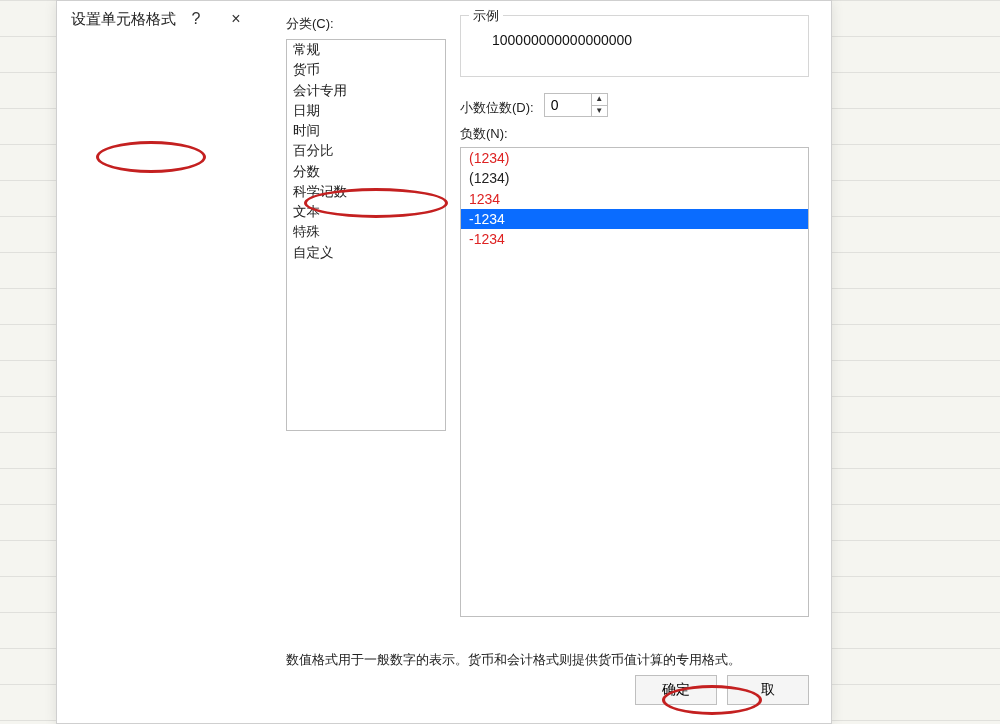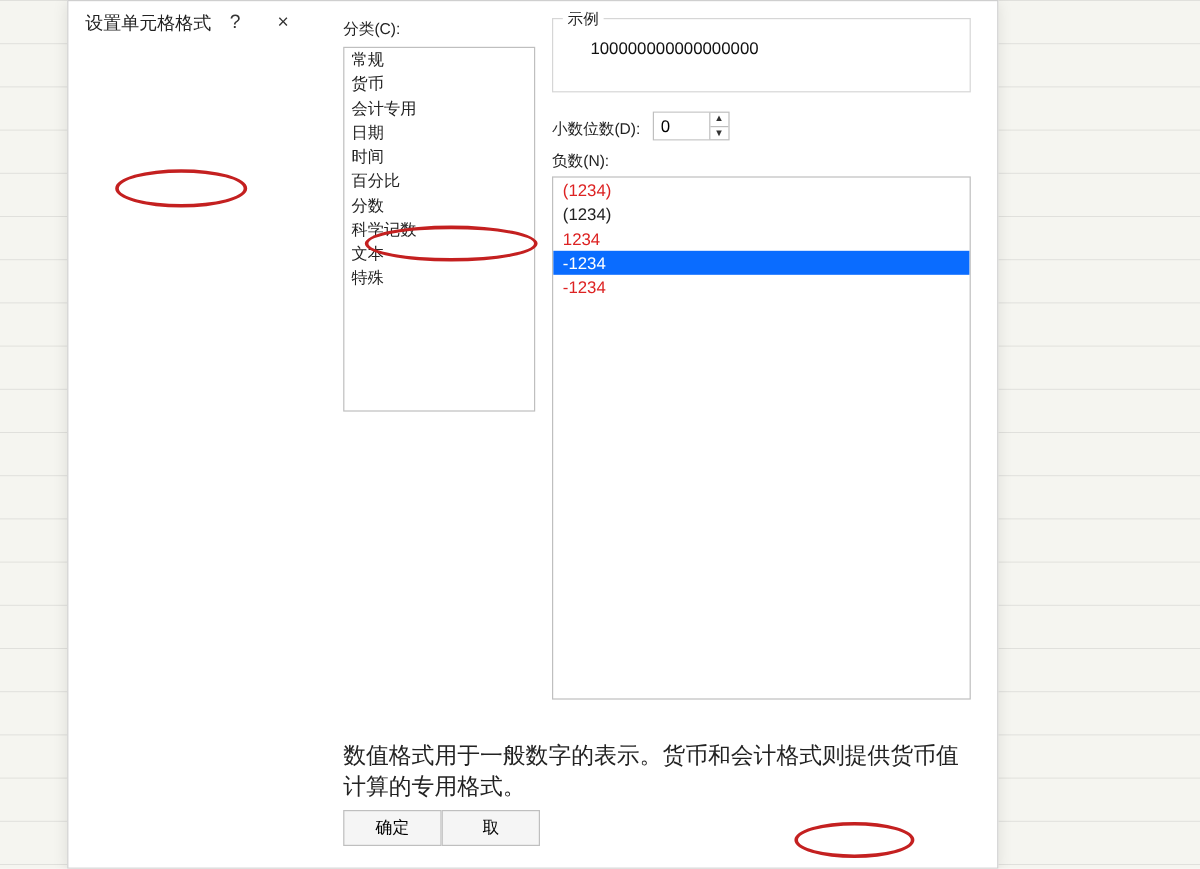--- a/index.html
+++ b/index.html
@@ -83,21 +83,21 @@
     display: flex;
     gap: 14px;
     flex: 1;
     min-height: 0;
   }
   .left-col { width: 160px; display: flex; flex-direction: column; }
   .right-col { flex: 1; display: flex; flex-direction: column; }
   .label { font-size: 13px; color: #222; margin-bottom: 6px; }
   .category-list {
     border: 1px solid #bfbfbf;
-    height: 304px;
+    height: 392px;
     overflow-y: scroll;
     background: #fff;
     font-size: 13.5px;
     line-height: 1.5;
   }
   .category-list .item {
     padding: 0 6px;
     cursor: pointer;
     white-space: nowrap;
     color: #222;
@@ -188,26 +188,28 @@
   .neg-list .nitem {
     padding: 0 8px;
     cursor: pointer;
     line-height: 1.45;
   }
   .neg-list .nitem.selected {
     background: #0a6cff;
     color: #fff !important;
   }
   .desc {
-    font-size: 19px;
+    font-size: 13px;
     color: #222;
     margin-top: 34px;
   }
   .footer {
     display: flex;
+    justify-content: flex-end;
+    gap: 10px;
     padding: 6px 0 8px 0;
   }
   .btn {
     min-width: 82px;
     padding: 5px 18px;
     border: 1px solid #bfbfbf;
     background: #f5f5f5;
     font-size: 14px;
     cursor: pointer;
     text-align: center;
@@ -251,20 +253,21 @@
           <div class="item">常规</div>
           <div class="item">货币</div>
           <div class="item">会计专用</div>
           <div class="item">日期</div>
           <div class="item">时间</div>
           <div class="item">百分比</div>
           <div class="item">分数</div>
           <div class="item">科学记数</div>
           <div class="item">文本</div>
           <div class="item">特殊</div>
+          <div class="item">自定义</div>
         </div>
       </div>
 
       <div class="right-col">
         <div class="sample-box">
           <div class="sample-title">示例</div>
           <div class="sample-value">100000000000000000</div>
         </div>
 
         <div class="decimal-row">

